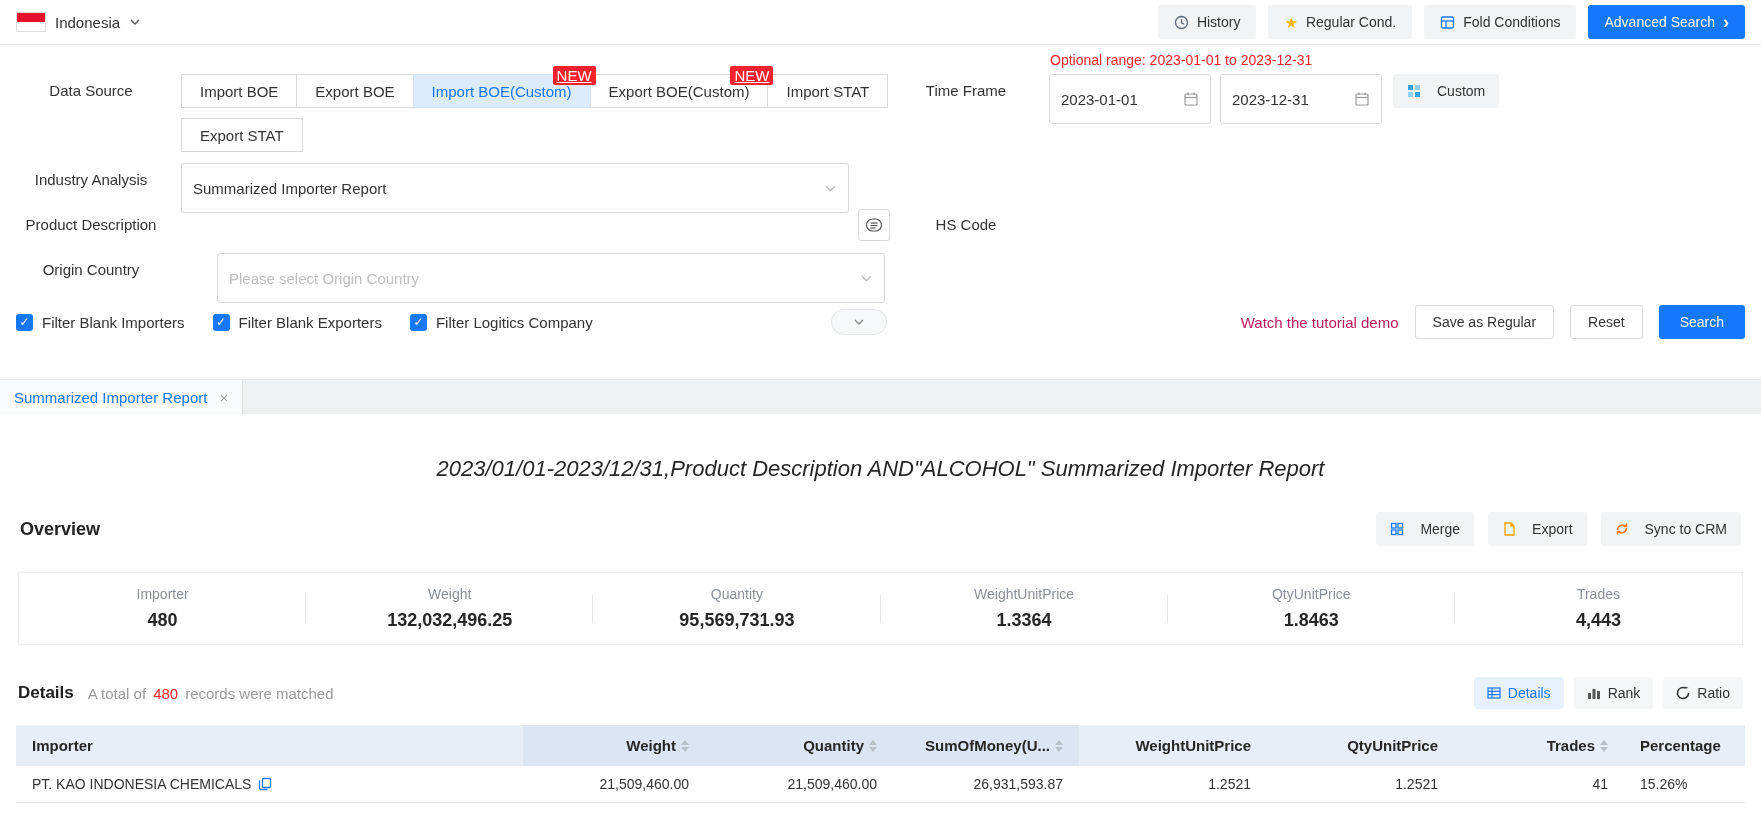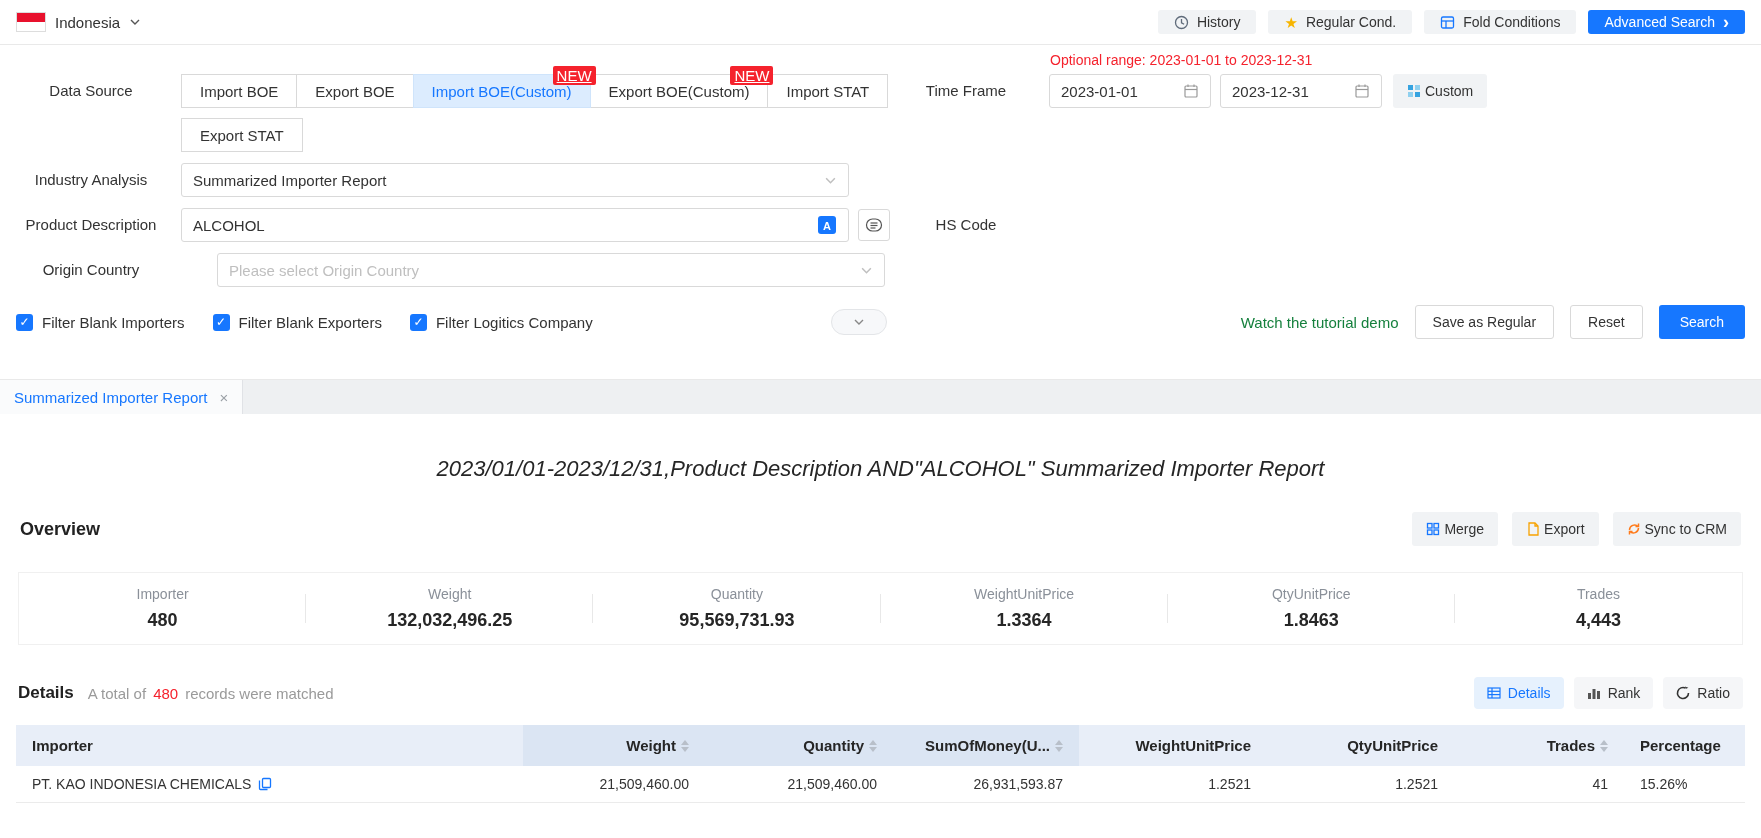--- a/index.html
+++ b/index.html
@@ -8,48 +8,48 @@
   .clickable { cursor:pointer; }
 
   
   .topbar { height:45px; display:flex; align-items:center; padding:0 16px; border-bottom:1px solid #e9e9e9; background:#fff; }
   .country { display:flex; align-items:center; gap:9px; cursor:pointer; }
   .flag { width:30px; height:20px; border:1px solid #ddd; display:flex; flex-direction:column; }
   .flag .red { flex:1; background:#e8112d; }
   .flag .white { flex:1; background:#fff; }
   .country-name { font-size:15px; color:#333; }
   .topbar-right { margin-left:auto; display:flex; gap:12px; align-items:center; }
-  .tb-btn { height:24px; padding:0 16px; background:#f1f3f5; border:none; border-radius:3px; display:inline-flex; align-items:center; gap:8px; font-size:14px; color:#333; cursor:pointer; font-family:inherit; }
+  .tb-btn { height:34px; padding:0 16px; background:#f1f3f5; border:none; border-radius:3px; display:inline-flex; align-items:center; gap:8px; font-size:14px; color:#333; cursor:pointer; font-family:inherit; }
   .tb-btn.primary { background:#1677ff; color:#fff; }
   .star-ic { color:#f7b500; font-size:15px; line-height:1; }
   .chev-right { font-size:18px; line-height:1; font-weight:bold; }
 
   
   .form { position:relative; height:335px; background:#fff; border-bottom:1px solid #e9e9e9; }
   .abs { position:absolute; }
   .optional-range { color:#f5222d; font-size:14px; }
   .flabel { width:158px; text-align:center; line-height:34px; font-size:15px; color:#333; }
   .ds-group { display:flex; }
   .ds-btn { height:34px; padding:0 18px; border:1px solid #d9d9d9; background:#fff; font-size:15px; color:#333; margin-left:-1px; position:relative; cursor:pointer; font-family:inherit; white-space:nowrap; }
   .ds-btn:first-child { margin-left:0; }
   .ds-btn.active { background:#dcecfe; color:#1677ff; border-color:#cfe4fb; z-index:1; }
   .new-badge { position:absolute; top:-9px; right:-6px; background:#f5222d; color:#fff; font-size:15px; line-height:1; padding:2px 4px; border-radius:2px; z-index:2;text-decoration:underline; }
-  .ctl { border:1px solid #d9d9d9; border-radius:3px; height:34px; display:flex; align-items:center; padding:4px 11px; background:#fff; cursor:pointer; }
+  .ctl { border:1px solid #d9d9d9; border-radius:3px; height:50px; display:flex; align-items:center; padding:4px 11px; background:#fff; cursor:pointer; }
   .ctl .val { font-size:15px; color:#333; }
   .ctl .ph { font-size:15px; color:#bfbfbf; }
   .ctl .spacer { flex:1; }
-  .gray-btn { height:34px; background:#f1f3f5; border:none; border-radius:3px; display:inline-flex; align-items:center; gap:4px; padding:0 14px; font-size:14px; color:#333; cursor:pointer; font-family:inherit; }
+  .gray-btn { height:34px; background:#f1f3f5; border:none; border-radius:3px; display:inline-flex; align-items:center; gap:16px; padding:0 14px; font-size:14px; color:#333; cursor:pointer; font-family:inherit; }
   .icon-btn { width:32px; height:32px; border:1px solid #d9d9d9; border-radius:3px; background:#fff; display:flex; align-items:center; justify-content:center; cursor:pointer; }
   .bottom-row { display:flex; align-items:center; left:16px; right:16px; top:260px; height:34px; }
   .cb-item { display:flex; align-items:center; gap:9px; margin-right:28px; cursor:pointer; }
   .cb { width:17px; height:17px; background:#1677ff; border-radius:3px; color:#fff; font-size:12px; display:inline-flex; align-items:center; justify-content:center; }
   .cb-label { font-size:15px; color:#333; }
   .expander { margin-left:210px; width:56px; height:26px; border:1px solid #e3e5e8; background:#f7f8fa; border-radius:13px; display:flex; align-items:center; justify-content:center; cursor:pointer; }
   .right-actions { margin-left:auto; display:flex; align-items:center; gap:16px; }
-  .tutorial-link { color:#15803d; font-size:15px; cursor:pointer; }
+  .tutorial-link { color:#be185d; font-size:15px; cursor:pointer; }
   .w-btn { height:34px; padding:0 17px; background:#fff; border:1px solid #d9d9d9; border-radius:3px; font-size:14px; color:#333; cursor:pointer; font-family:inherit; }
   .p-btn { height:34px; padding:0 21px; background:#1677ff; border:none; border-radius:3px; font-size:14px; color:#fff; cursor:pointer; font-family:inherit; }
 
   
   .tabstrip { height:34px; background:#eef0f2; display:flex; align-items:stretch; }
   .tab { padding:0 14px; background:#fafbfc; border-right:1px solid #e0e2e6; display:flex; align-items:center; gap:12px; color:#1677ff; font-size:15px; cursor:pointer; }
   .tab-close { color:#9aa0a6; font-size:15px; line-height:1; cursor:pointer; }
 
   
   .report-title { margin-top:42px; text-align:center; font-size:22px; font-weight:500; color:#262626;font-style:italic; }
@@ -173,28 +173,20 @@
   <div class="abs flabel" style="left:12px; top:118px;">Industry Analysis</div>
   <div class="abs ctl" style="left:181px; top:118px; width:668px;">
     <span class="val">Summarized Importer Report</span>
     <span class="spacer"></span>
     <svg width="13" height="13" viewBox="0 0 12 12">
         <path d="M2 4l4 4 4-4" stroke="#bfbfbf" stroke-width="1.4" fill="none"></path>
       </svg>
   </div>
 
   <div class="abs flabel" style="left:12px; top:163px;">Product Description</div>
-  <div class="abs ctl" style="left:181px; top:163px; width:668px;">
-    <span class="val">ALCOHOL</span>
-    <span class="spacer"></span>
-    <svg width="20" height="20" viewBox="0 0 20 20" class="clickable">
-        <rect x="1" y="1" width="18" height="18" rx="3" fill="#1677ff"></rect>
-        <text x="10" y="14.5" font-size="11" fill="#fff" text-anchor="middle" font-weight="bold" font-family="sans-serif">A</text>
-      </svg>
-  </div>
   <div class="abs icon-btn" style="left:858px; top:164px;">
     <svg width="18" height="18" viewBox="0 0 18 18">
         <rect x="1.5" y="3" width="15" height="12" rx="6" fill="none" stroke="#555" stroke-width="1.2"></rect>
         <line x1="5.5" y1="7" x2="12.5" y2="7" stroke="#555" stroke-width="1.2"></line>
         <line x1="5.5" y1="9.5" x2="12.5" y2="9.5" stroke="#555" stroke-width="1.2"></line>
         <line x1="5.5" y1="12" x2="10.5" y2="12" stroke="#555" stroke-width="1.2"></line>
       </svg>
   </div>
 
   <div class="abs flabel" style="left:896px; top:163px; width:140px;">HS Code</div>

